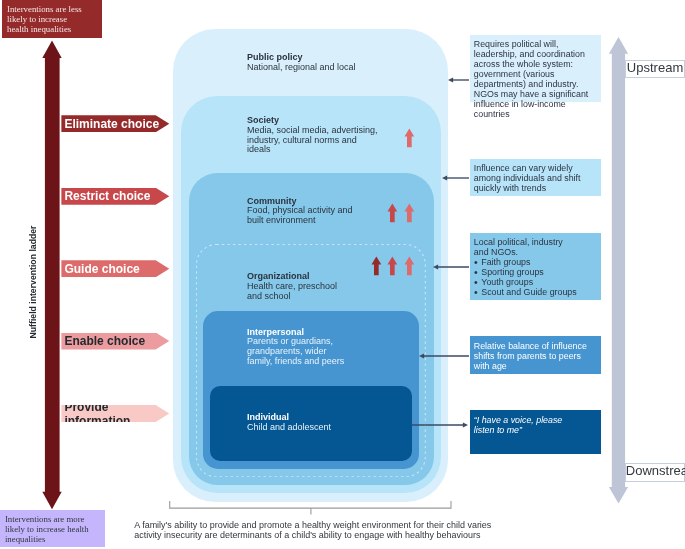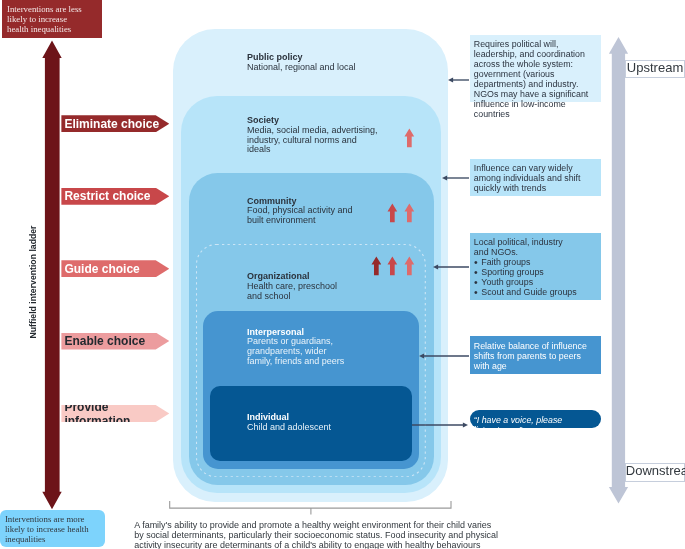--- a/index.html
+++ b/index.html
@@ -4,22 +4,22 @@
 <style>
   html,body{margin:0;padding:0;background:#ffffff;}
   body{width:685px;height:549px;position:relative;overflow:hidden;
        font-family:"Liberation Sans",sans-serif;-webkit-font-smoothing:antialiased;}
   .abs{position:absolute;}
 
   
   .note{box-sizing:border-box;font-size:8.8px;line-height:9.65px;font-family:Liberation Serif, serif;}
   .note-top{left:1.5px;top:0px;width:100.5px;height:37.5px;background:#952A2B;color:#F3E7E7;
             padding:5.2px 5px 0 5.5px;}
-  .note-bottom{left:0px;top:510px;width:104.5px;height:37px;background:#7dd3fc;color:#32383E;
-               padding:5.2px 5px 0 4.9px;border-radius:6px;}
+  .note-bottom{left:0px;top:510px;width:104.5px;height:37px;background:#c4b5fd;color:#32383E;
+               padding:5.2px 5px 0 4.9px;}
 
   
   .axis-label{left:-27.5px;top:276px;width:120px;height:12px;
               transform:rotate(-90deg);transform-origin:center center;
               text-align:center;font-size:8.7px;font-weight:bold;color:#23292F;
               line-height:12px;}
 
   
   .step{box-sizing:border-box;height:17px;display:flex;align-items:center;
         padding-left:3px;font-size:12px;font-weight:bold;}
@@ -189,21 +189,21 @@
     </svg>
     <div class="abs callout" style="left: 469.5px; top: 336.3px; width: 131.2px; height: 37.6px; background: rgb(70, 149, 208); color: rgb(255, 255, 255);">
       <div>Relative balance of influence</div>
       <div>shifts from parents to peers</div>
       <div>with age</div>
     </div>
     <svg class="abs" width="50.10000000000002" height="10" viewBox="0 0 50.10000000000002 10" style="left: 419.4px; top: 350.7px;">
       <path d="M0 5 L5.1 2.55 L5.1 7.45 Z" fill="#3C4A63"></path>
       <path d="M4.6 5 L50.10000000000002 5" fill="none" stroke="#3C4A63" stroke-width="1.35"></path>
     </svg>
-    <div class="abs callout" style="left: 469.5px; top: 410.1px; width: 131.2px; height: 18px; background: rgb(5, 87, 147); color: rgb(255, 255, 255); font-style: italic; border-radius: 13px;">
+    <div class="abs callout" style="left: 469.5px; top: 410.1px; width: 131.2px; height: 44px; background: rgb(5, 87, 147); color: rgb(255, 255, 255); font-style: italic;">
       <div>“I have a voice, please</div>
       <div>listen to me”</div>
     </div>
     <svg class="abs" width="56" height="10" viewBox="0 0 56 10" style="left: 411.6px; top: 420.1px;">
       <path d="M56 5 L50.9 2.55 L50.9 7.45 Z" fill="#3C4A63"></path>
       <path d="M0 5 L51.4 5" fill="none" stroke="#3C4A63" stroke-width="1.35"></path>
     </svg>
   </div>
 
 <svg class="abs" style="left:606.6px;top:35px;width:24px;height:467px;overflow:visible" viewBox="0 0 24 467">
@@ -215,15 +215,14 @@
 </div>
 <div class="abs stream-box" id="downstream-box">
   <span>Downstream</span>
 </div>
 
 <svg class="abs" style="left:168px;top:500px;width:286px;height:16px">
   <path d="M1.7 1 L1.7 8.1 L283.0 8.1 L283.0 1 M142.9 8.1 L142.9 14.4" fill="none" stroke="#9A9A9A" stroke-width="1.1"></path>
 </svg>
 <div class="abs footnote">
   <div>A family's ability to provide and promote a healthy weight environment for their child varies</div>
-  <div>by social determinants, particularly their socioeconomic status. Food insecurity and physical</div>
   <div>activity insecurity are determinants of a child's ability to engage with healthy behaviours</div>
 </div>
 
 </body></html>

